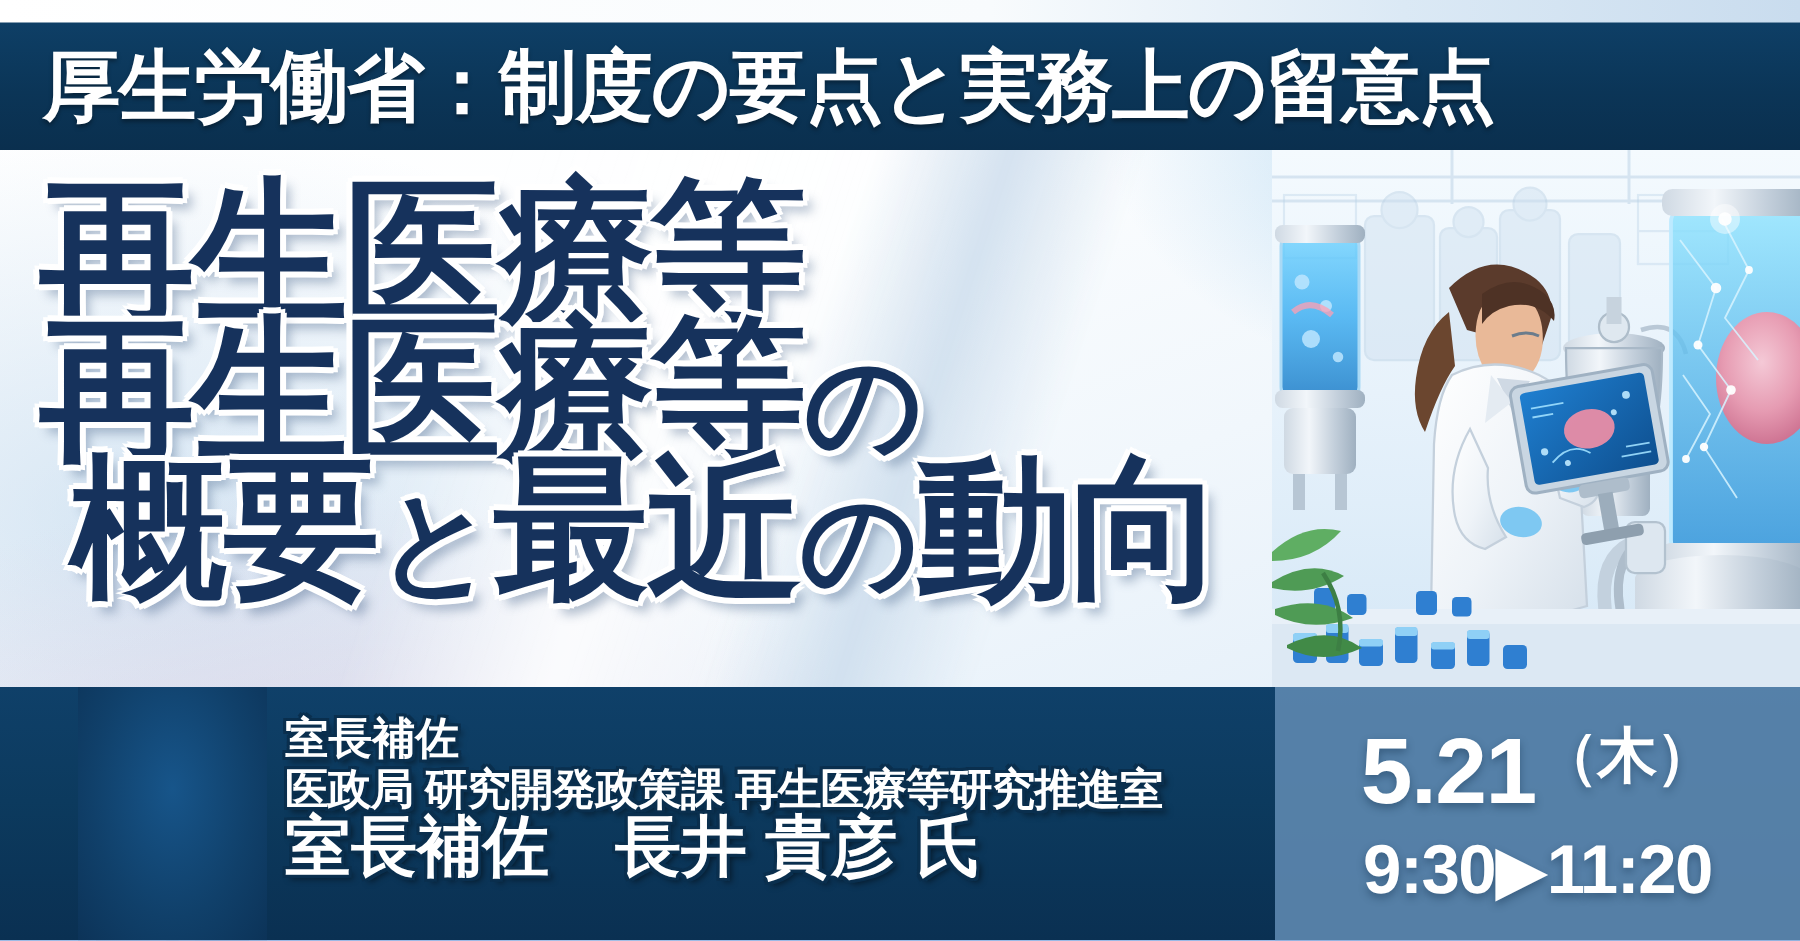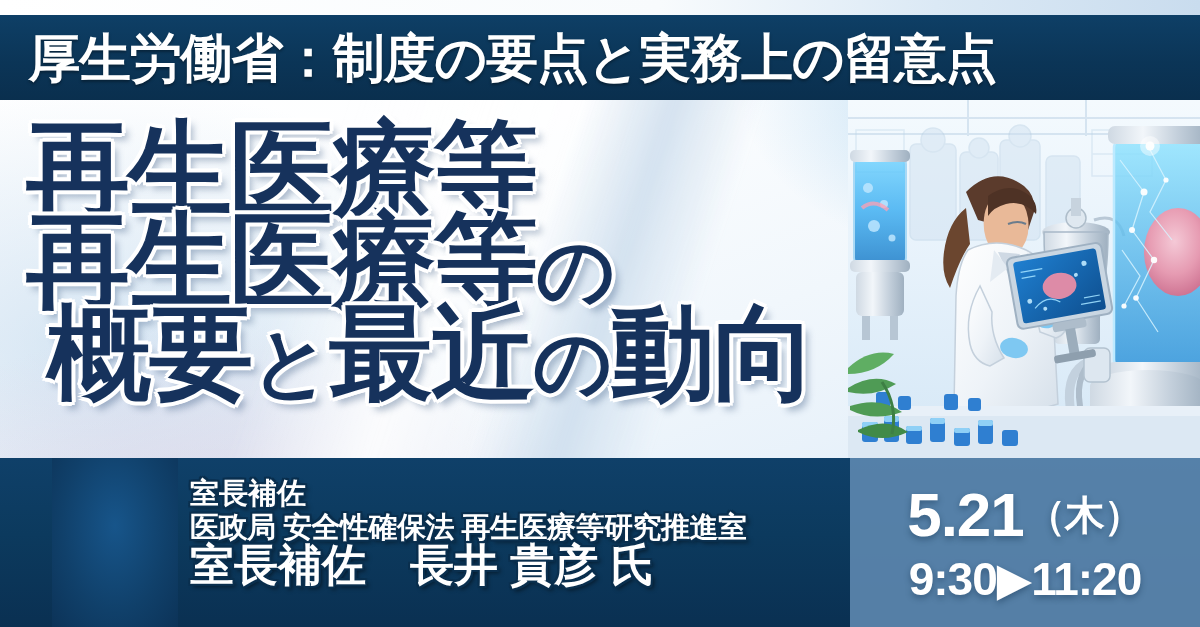--- a/index.html
+++ b/index.html
@@ -106,21 +106,21 @@
     background:rgba(96,138,178,.88);
     display:flex;flex-direction:column;
     align-items:center;justify-content:center;
     color:#ffffff;
   }
   .date-line{
     font-size:62px;font-weight:bold;line-height:1;
     letter-spacing:-1px;
     white-space:nowrap;
     text-shadow:0 3px 6px rgba(20,50,80,.45);
-    display:flex;align-items:center;
+    display:flex;align-items:flex-start;
   }
   .date-dow{font-size:40px;font-weight:bold;margin-left:2px;}
   .time-line{
     font-size:46px;font-weight:bold;line-height:1;
     margin-top:10px;letter-spacing:-1px;
     white-space:nowrap;
     text-shadow:0 3px 6px rgba(20,50,80,.45);
   }
 
   
@@ -409,21 +409,21 @@
 
       <path d="M54 86 q9 6 18 0" stroke="#a9654f" stroke-width="2.4" fill="none" stroke-linecap="round"></path>
 
       <path d="M50 108 l-12 6 l14 12z" fill="#23232a"></path>
       <path d="M76 108 l12 6 l-14 12z" fill="#23232a"></path>
     </svg>
   </div>
 
   <div class="speaker-text">
     <div class="sp-line sp-org">室長補佐</div>
-    <div class="sp-line sp-dept">医政局 安全性確保法 再生医療等研究推進室</div>
+    <div class="sp-line sp-dept">医政局 研究開発政策課 再生医療等研究推進室</div>
     <div class="sp-line sp-name">室長補佐　長井 貴彦 氏</div>
   </div>
 
   <div class="date-panel">
     <div class="date-line">
       <span>5.21</span>
       <span class="date-dow">（木）</span>
     </div>
     <div class="time-line">9:30▶11:20</div>
   </div>

